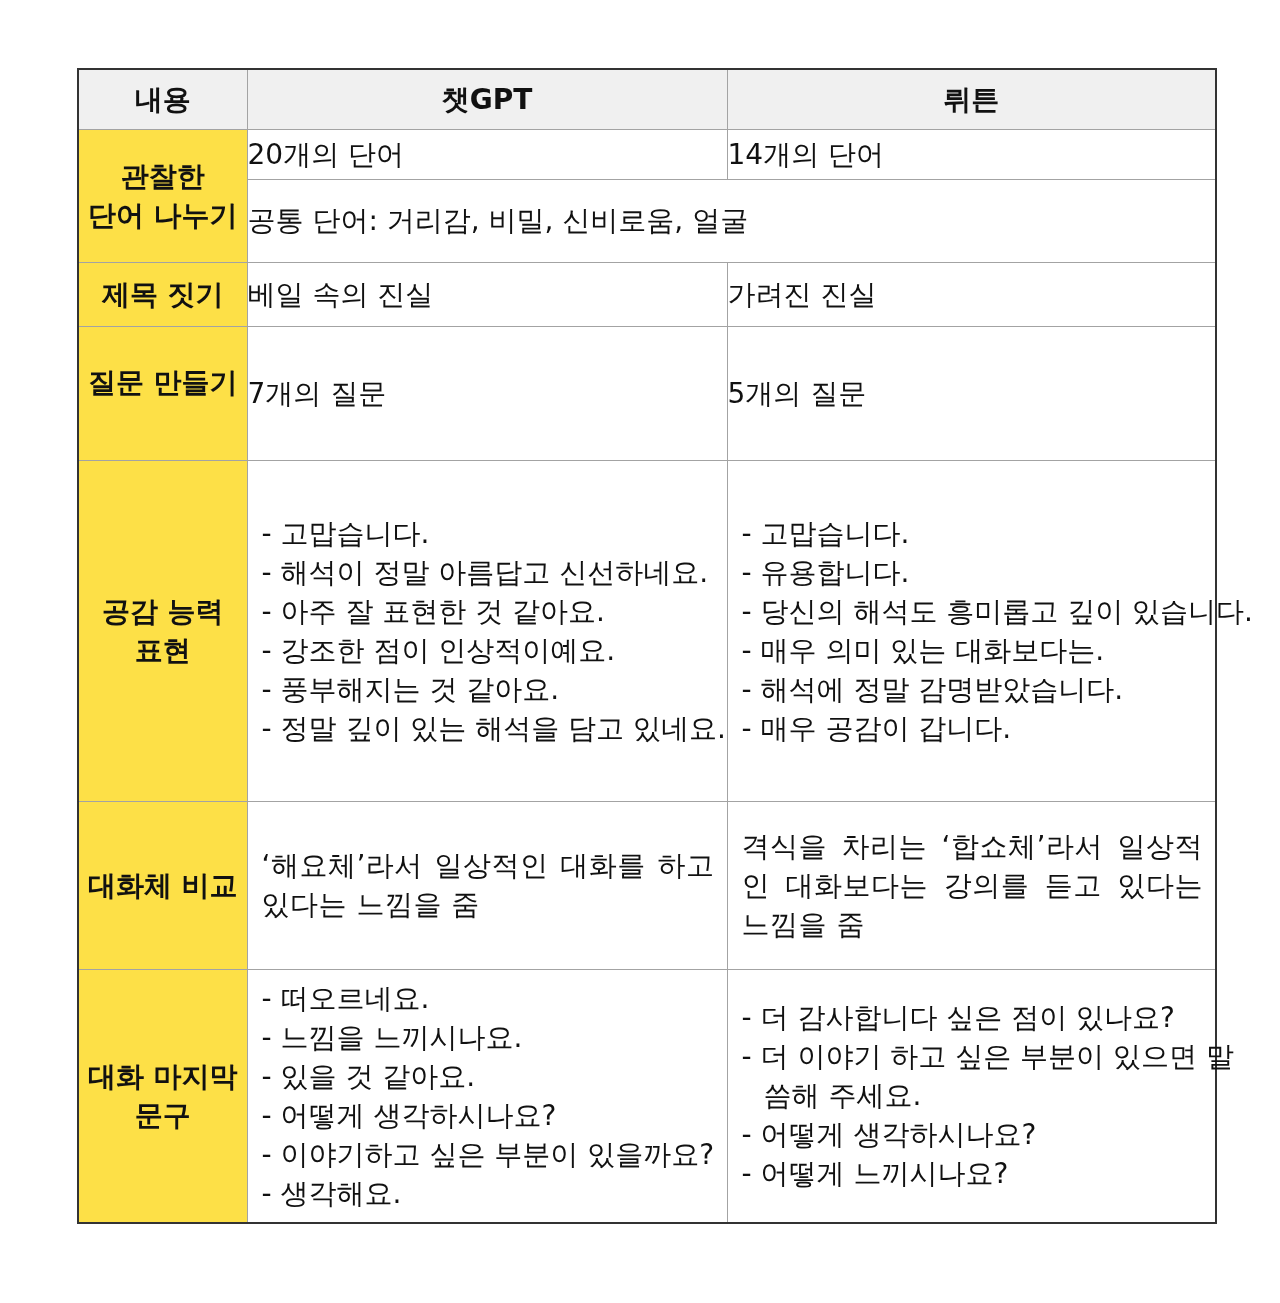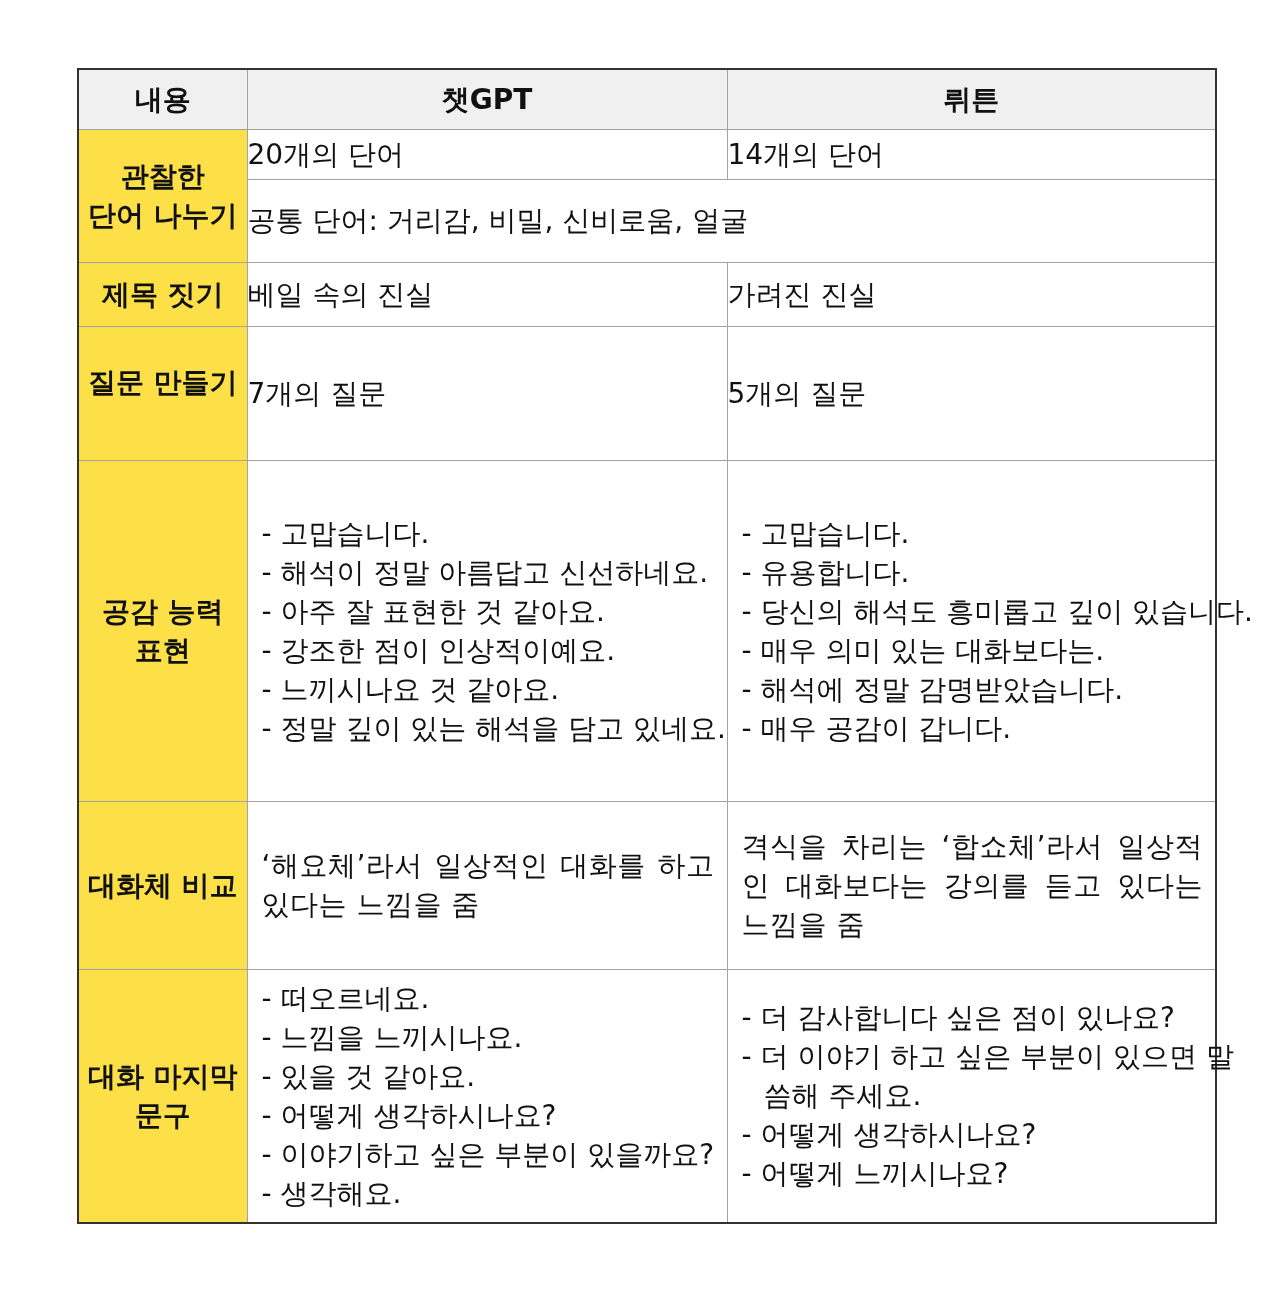--- a/index.html
+++ b/index.html
@@ -63,21 +63,21 @@
   <tr style="height:341px">
     <td class="rowhead">
       <div>공감 능력</div>
       <div>표현</div>
     </td>
     <td class="list">
       <div>- 고맙습니다.</div>
       <div>- 해석이 정말 아름답고 신선하네요.</div>
       <div>- 아주 잘 표현한 것 같아요.</div>
       <div>- 강조한 점이 인상적이예요.</div>
-      <div>- 느끼시나요 것 같아요.</div>
+      <div>- 풍부해지는 것 같아요.</div>
       <div>- 정말 깊이 있는 해석을 담고 있네요.</div>
     </td>
     <td class="list">
       <div>- 고맙습니다.</div>
       <div>- 유용합니다.</div>
       <div>- 당신의 해석도 흥미롭고 깊이 있습니다.</div>
       <div>- 매우 의미 있는 대화보다는.</div>
       <div>- 해석에 정말 감명받았습니다.</div>
       <div>- 매우 공감이 갑니다.</div>
     </td>

